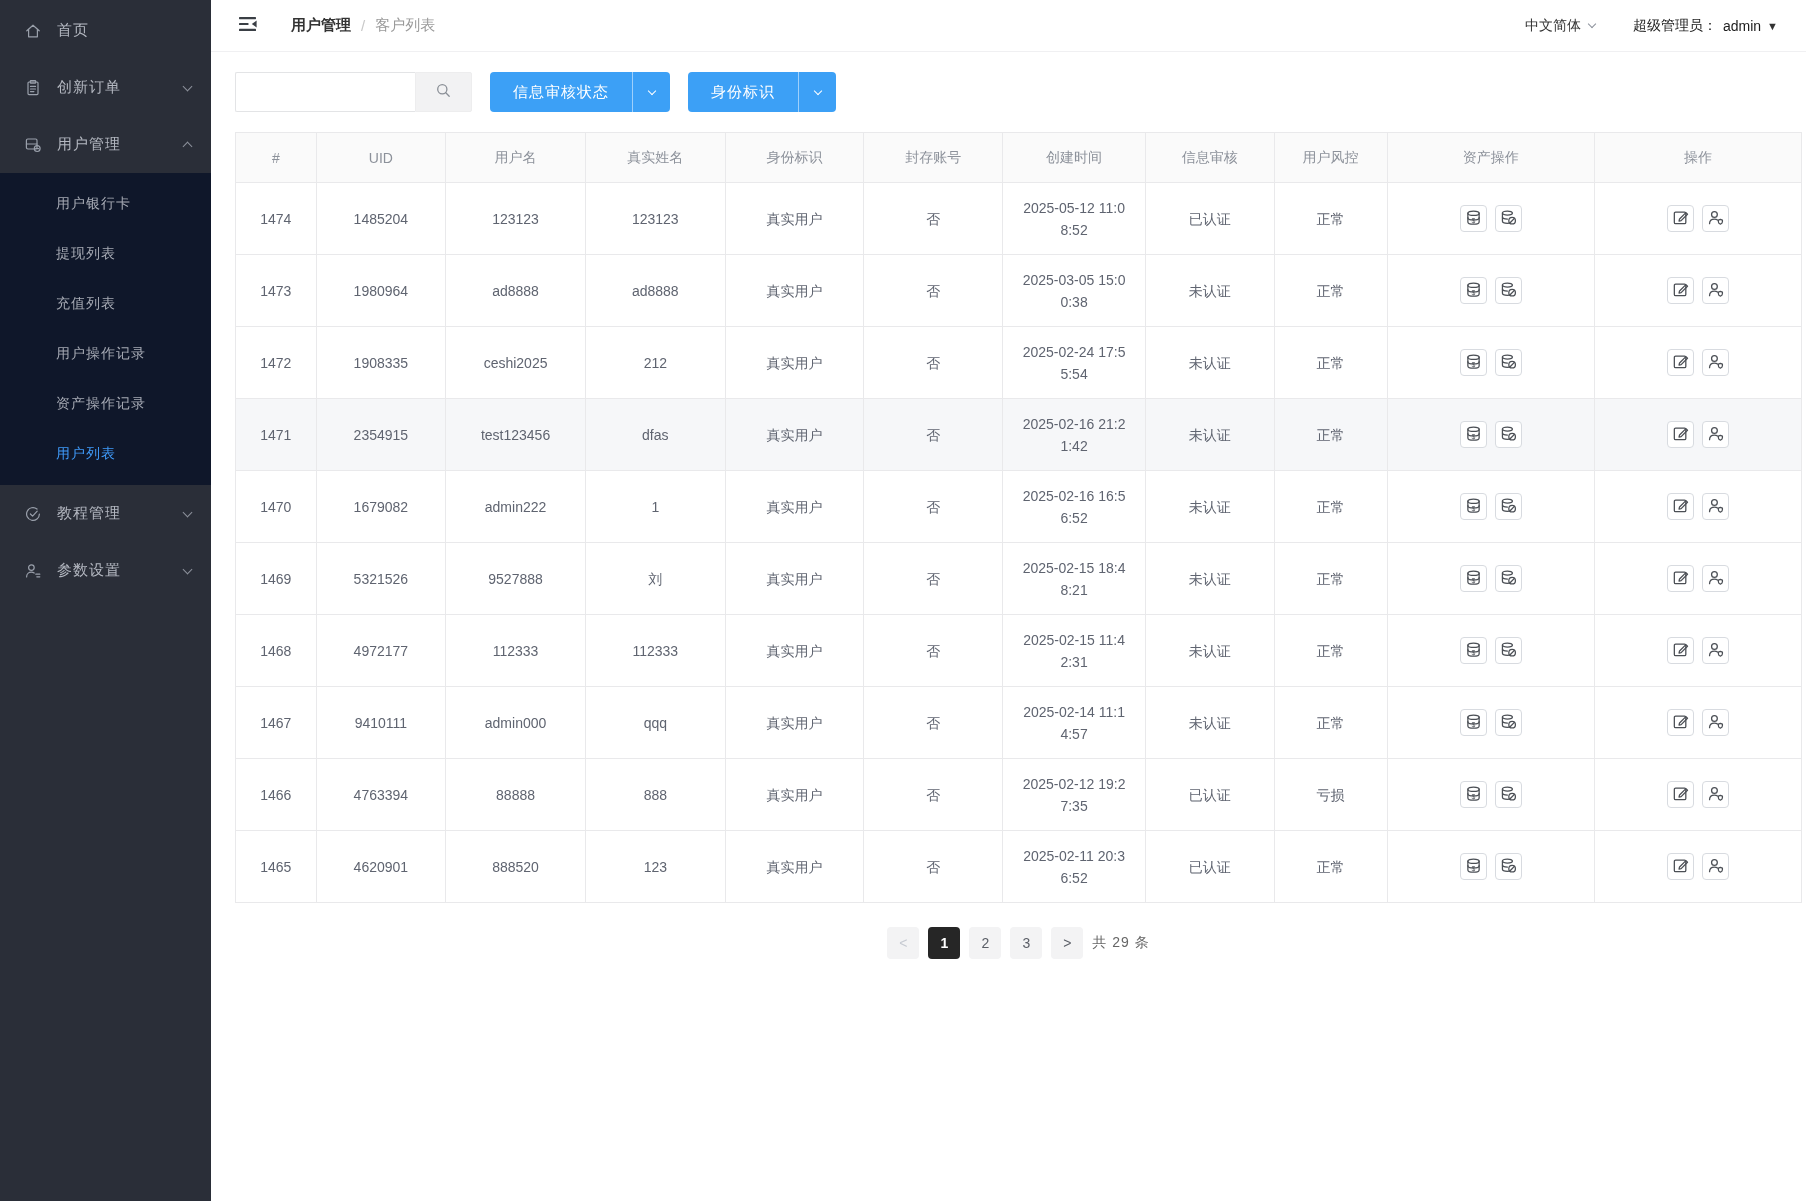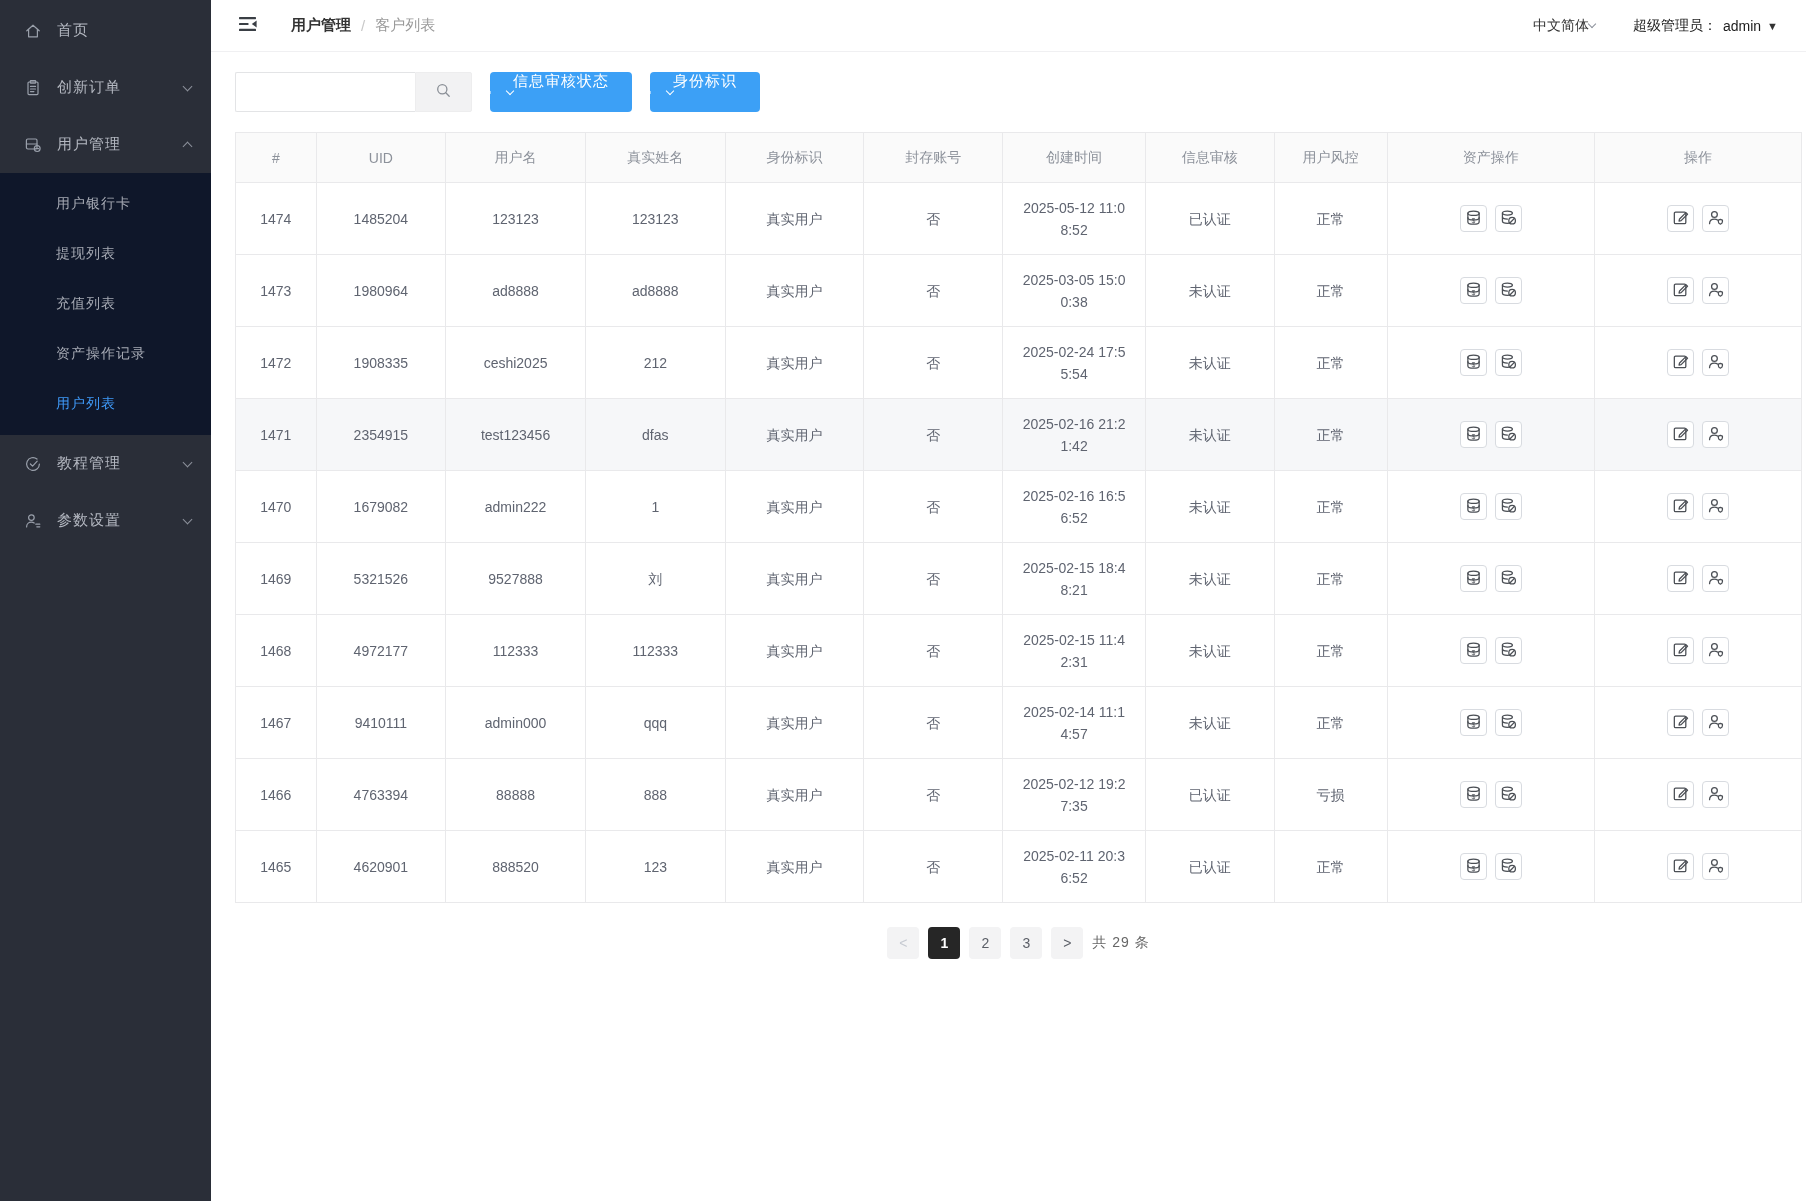--- a/index.html
+++ b/index.html
@@ -26,34 +26,34 @@
   
   .main { flex:1; display:flex; flex-direction:column; background:#fff; min-width:0; }
   .topbar { height:52px; border-bottom:1px solid #f0f0f2; display:flex; align-items:center;
     padding:0 28px 0 24px; background:#fff; flex:0 0 52px; }
   .collapse-btn { background:none; border:none; cursor:pointer; display:flex; align-items:center; padding:4px; }
   .breadcrumb { display:flex; align-items:center; margin-left:28px; font-size:15px; }
   .bc-section { color:#333; font-weight:bold; }
   .bc-sep { color:#c8c8c8; margin:0 10px; }
   .bc-page { color:#9a9a9a; }
   .topbar-right { margin-left:auto; display:flex; align-items:center; gap:38px; }
-  .lang { display:flex; align-items:center; font-size:14px; color:#333; cursor:pointer; }
+  .lang { display:flex; align-items:center; gap:8px; font-size:14px; color:#333; cursor:pointer; }
   .lang .chev { color:#8c919b; width:6px; height:6px; }
   .admin { display:flex; align-items:center; gap:6px; font-size:14px; color:#1c1c1c; font-weight:normal; cursor:pointer; }
   .admin .tri { font-size:11px; color:#333; }
   
   .content { padding:20px 24px; }
   .toolbar { display:flex; align-items:center; gap:18px; }
   .search-wrap { display:flex; }
   .search-input { width:180px; height:40px; border:1px solid #e3e4e6; border-right:none;
     border-radius:2px 0 0 2px; padding:0 12px; font-size:14px; outline:none; background:#fff; }
   .search-btn { width:57px; height:40px; background:#f2f2f3; border:1px solid #ededee;
     border-radius:0 2px 2px 0; display:flex; align-items:center; justify-content:center; cursor:pointer; }
   .split-btn { display:flex; height:40px; background:#3ca0f6; border-radius:4px; overflow:hidden;
-    color:#fff; cursor:pointer;flex-direction:column; }
+    color:#fff; cursor:pointer; }
   .split-main { padding:0 23px; display:flex; align-items:center; font-size:15px; letter-spacing:1px; }
   .split-arrow { width:38px; display:flex; align-items:center; justify-content:center;
     border-left:1px solid rgba(255,255,255,.5); }
   .split-arrow .chev { color:#fff; width:6px; height:6px; }
   
   table { border-collapse:collapse; table-layout:fixed; width:1567px; margin-top:20px; font-size:14px; }
   th, td { border:1px solid #e9e9eb; text-align:center; vertical-align:middle; }
   thead th { height:50px; background:#fafafa; color:#8c919a; font-weight:normal; font-size:14px; }
   tbody td { height:72px; color:#5f6470; line-height:22px; }
   td.col-time { word-break:break-all; padding:0 16px; }
@@ -111,20 +111,23 @@
     <div class="sub-item">
         <span>用户银行卡</span>
       </div>
     <div class="sub-item">
         <span>提现列表</span>
       </div>
     <div class="sub-item">
         <span>充值列表</span>
       </div>
     <div class="sub-item">
+        <span>用户操作记录</span>
+      </div>
+    <div class="sub-item">
         <span>资产操作记录</span>
       </div>
     <div class="sub-item active">
         <span>用户列表</span>
       </div>
   </div>
   <div class="side-item">
     <span class="s-icon">
       <svg width="18" height="18" viewBox="0 0 18 18">
           <path d="M15.4 9a6.4 6.4 0 1 1-2.4-5"></path>

